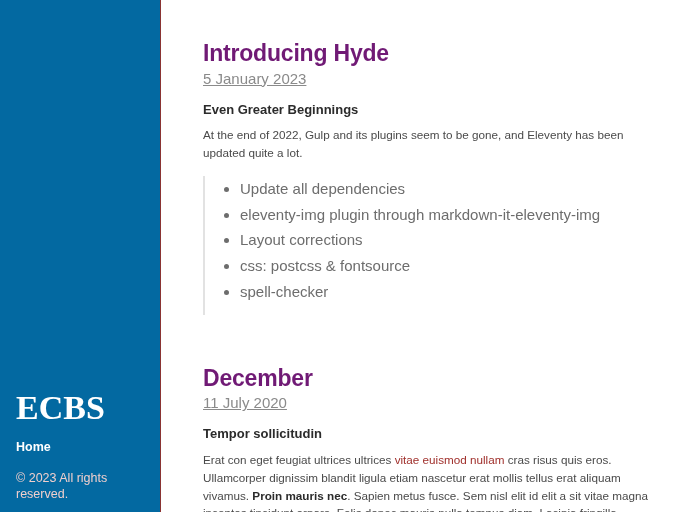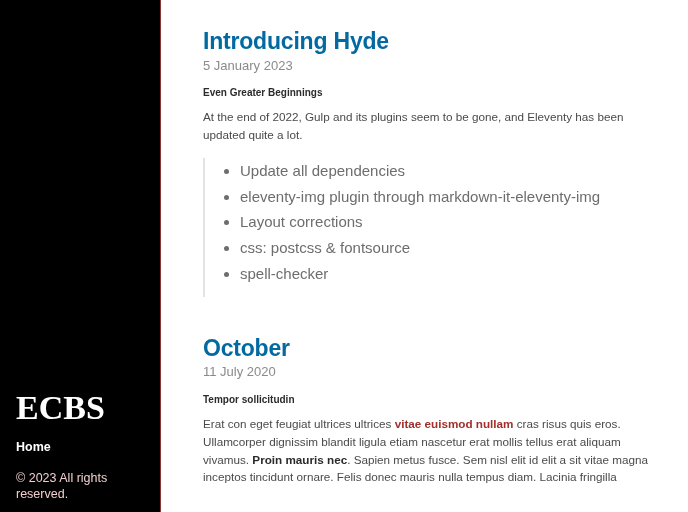--- a/index.html
+++ b/index.html
@@ -18,21 +18,21 @@
     overflow: hidden;
   }
 
   
   .sidebar {
     position: absolute;
     left: 0;
     top: 0;
     width: 161px;
     height: 512px;
-    background: #000000;
+    background: #0369a1;
     box-sizing: border-box;
     padding: 0 16px;
     border-right: 1px solid #8a3433;
   }
   .sidebar-inner {
     position: absolute;
     left: 16px;
     right: 16px;
     bottom: 10px;
   }
@@ -86,50 +86,51 @@
     background: #ffffff;
     box-sizing: border-box;
     padding: 28px 20px 0 41px;
     overflow: hidden;
   }
   .post { margin-bottom: 8px; }
   .post-title {
     font-size: 23px;
     line-height: 1.16;
     font-weight: bold;
-    color: #0369a1;
-    margin: 0 0 3px 0;
+    color: #701a75;
+    margin: 12px 0 3px 0;
     letter-spacing: -0.2px;
   }
   .post-date {
-    font-size: 13px;
+    font-size: 15px;
     color: #8a8a8a;
     margin: 0 0 14px 0;
     line-height: 1.2;
+    text-decoration: underline;
   }
   h2.section-head {
-    font-size: 10px;
+    font-size: 13px;
     font-weight: bold;
     color: #2b2b2b;
     margin: 0 0 9px 0;
     line-height: 1.2;
   }
   p.body-text {
     font-size: 11.7px;
     line-height: 1.52;
     color: #4a4a4a;
     margin: 0 0 13px 0;
   }
   p.body-text b, p.body-text strong {
     color: #2b2b2b;
     font-weight: bold;
   }
   a.inline-link {
     color: #a0302c;
-    font-weight: bold;
+    font-weight: normal;
     text-decoration: none;
     cursor: pointer;
   }
   blockquote.note {
     margin: 14px 0 0 0;
     padding: 0 0 10px 14px;
     border-left: 2px solid #e2e2e2;
   }
   blockquote.note .version {
     font-size: 11.5px;
@@ -179,21 +180,21 @@
           <li>Layout corrections</li>
           <li>css: postcss &amp; fontsource</li>
           <li>spell-checker</li>
         </ul>
       </blockquote>
     </article>
 
     <div class="spacer-between-posts"></div>
 
     <article class="post">
-      <h1 class="post-title">October</h1>
+      <h1 class="post-title">December</h1>
       <div class="post-date">11 July 2020</div>
       <h2 class="section-head">Tempor sollicitudin</h2>
       <p class="body-text"><span>Erat con eget feugiat ultrices ultrices </span><a class="inline-link" href="#">vitae euismod nullam</a><span> cras risus quis eros. Ullamcorper dignissim blandit ligula etiam nascetur erat mollis tellus erat aliquam vivamus. </span><b>Proin mauris nec</b><span>. Sapien metus fusce. Sem nisl elit id elit a sit vitae magna inceptos tincidunt ornare. Felis donec mauris nulla tempus diam. Lacinia fringilla</span></p>
 
     </article>
 
   </main>
 </div>
 
 </body></html>

